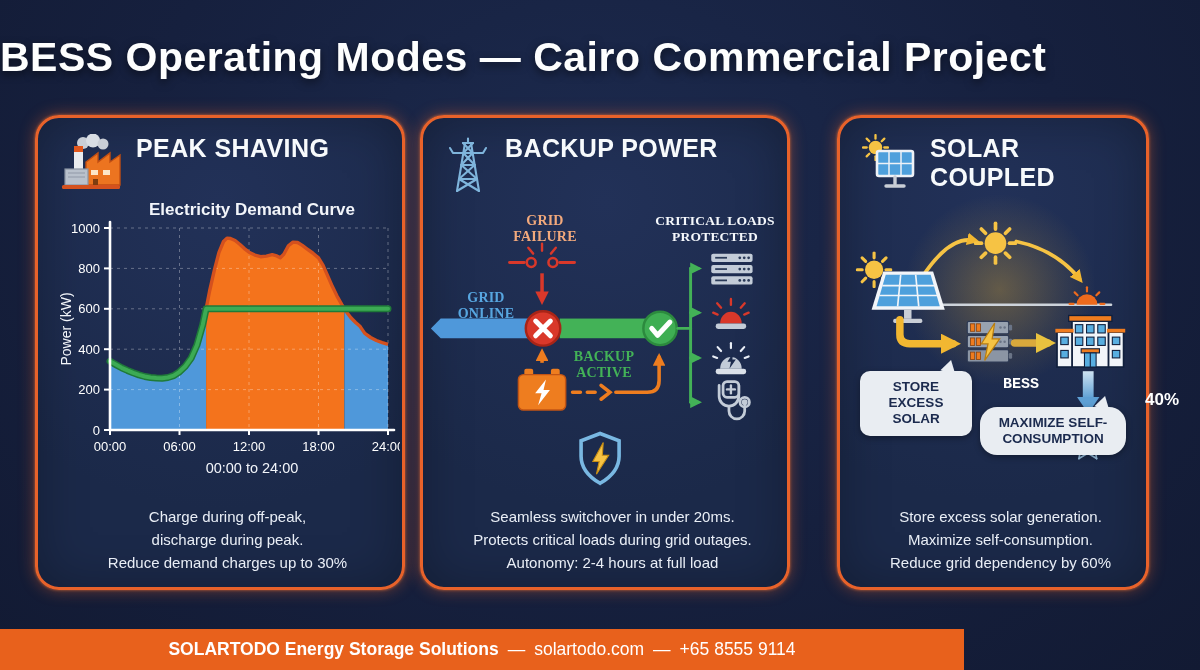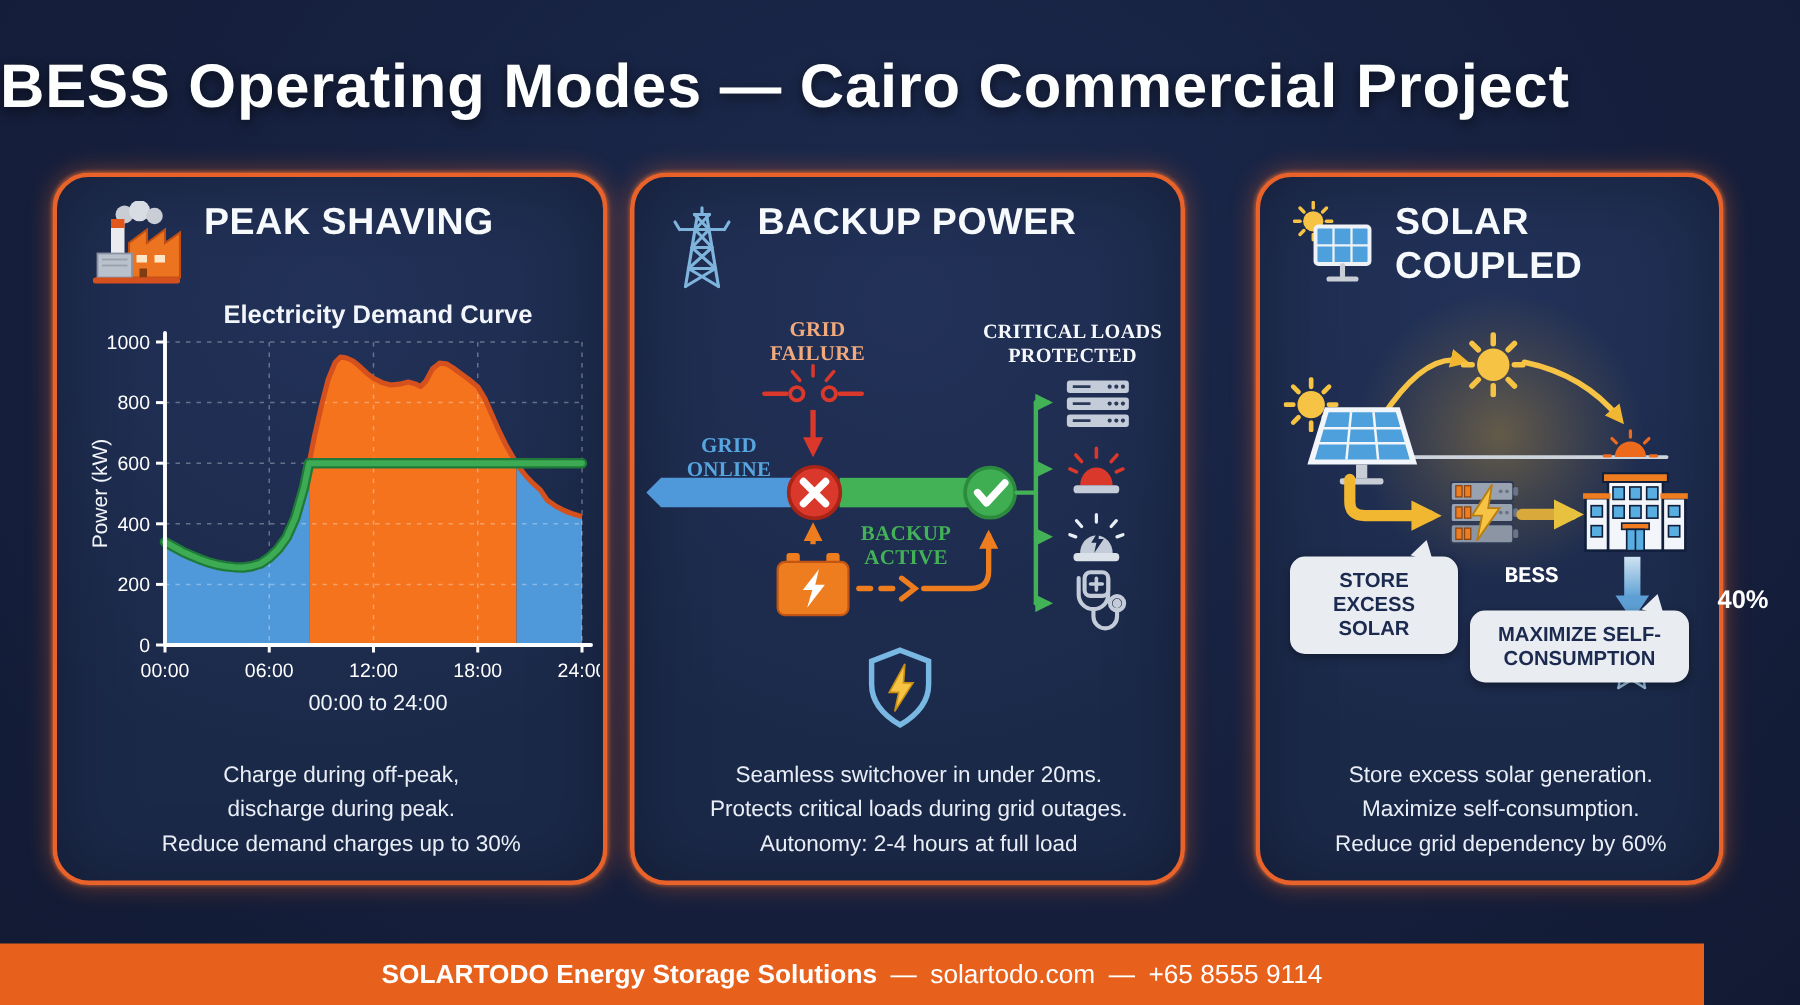--- a/index.html
+++ b/index.html
@@ -43,25 +43,25 @@
     position:absolute; background:#e9edf2; color:#1b2a4e; font-weight:800;
     border-radius:10px; text-align:center; line-height:1.2; padding:8px 6px;
     box-shadow:0 2px 6px rgba(0,0,0,.35);
   }
   .bubble::after {
     content:""; position:absolute; top:-11px; right:14px;
     border-left:7px solid transparent; border-right:9px solid transparent;
     border-bottom:13px solid #e9edf2; transform:rotate(18deg);
   }
   #bubble-store { left:20px; top:253px; width:112px; font-size:13.5px; }
-  #bubble-max   { left:140px; top:289px; width:146px; font-size:13.5px; }
+  #bubble-max   { left:140px; top:289px; width:146px; font-size:13.5px;border-radius:17px; }
   .chart-wrap { position:absolute; left:22px; top:78px; width:340px; height:284px; }
   .chart-wrap svg { width:100%; height:100%; }
   .footer-bar {
-    position:absolute; left:0; bottom:0; width:1136px; height:41px; background:#e8611c;
+    position:absolute; left:0; bottom:0; width:964px; height:41px; background:#e8611c;
     display:flex; align-items:center; justify-content:center; font-size:17.5px; color:#fff;
   }
   .footer-bar .brand { font-weight:800; }
   .footer-bar .sep { margin:0 9px; font-weight:400; }
   text { font-family:"Liberation Sans", sans-serif; }
 </style>
 </head>
 <body>
 
 <svg width="0" height="0" style="position:absolute" aria-hidden="true">

